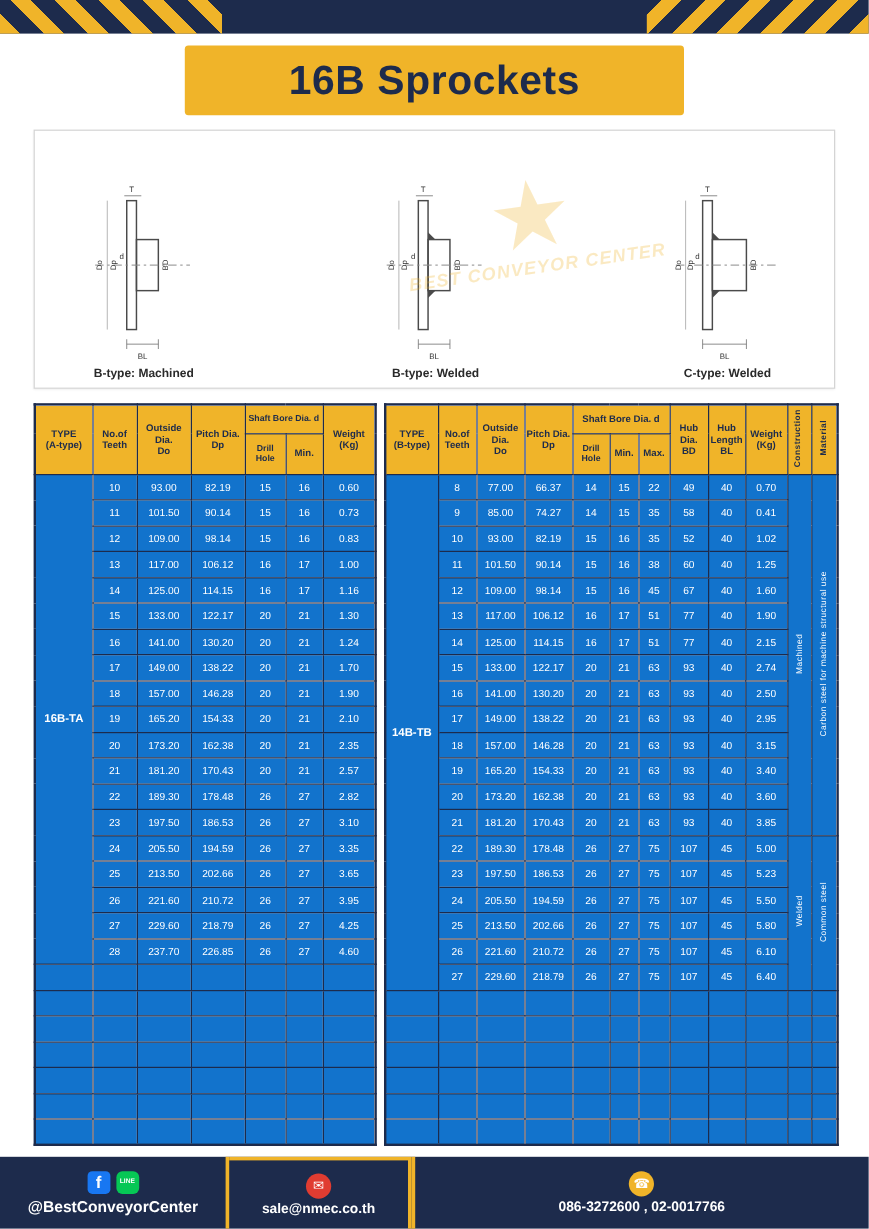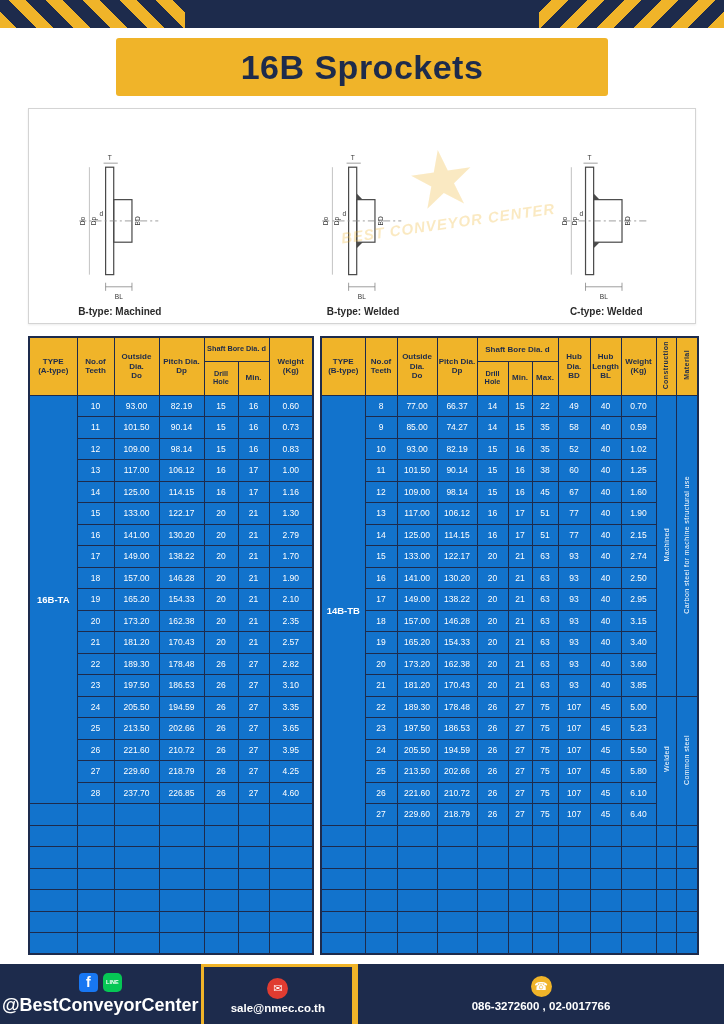--- a/index.html
+++ b/index.html
@@ -8,21 +8,21 @@
   }
   *{box-sizing:border-box;margin:0;padding:0}
   body{width:724px;height:1024px;overflow:hidden;background:#fff;
        font-family:"Liberation Sans",sans-serif;position:relative}
   
   .topbar{height:28px;background:var(--navy);position:relative}
   .hazard{position:absolute;top:0;height:100%;width:185px}
   .hazard.left{left:0;background:repeating-linear-gradient(45deg,var(--yellow) 0 12px,transparent 12px 26px)}
   .hazard.right{right:0;background:repeating-linear-gradient(-45deg,var(--yellow) 0 12px,transparent 12px 26px)}
   
-  .title-banner{width:492px;height:58px;margin:10px auto 0;background:var(--yellow);
+  .title-banner{width:416px;height:58px;margin:10px auto 0;background:var(--yellow);
     display:flex;align-items:center;justify-content:center;border-radius:3px}
   .title-banner h1{color:var(--navy);font-size:34px;font-weight:800;letter-spacing:.5px}
   
   .panel{margin:12px 28px;height:216px;border:1px solid #d4d4d4;background:#fff;
     position:relative;display:flex;padding:10px 12px 6px 14px;box-shadow:0 1px 2px rgba(0,0,0,.08)}
   .specs{width:222px;padding-top:44px;color:var(--teal-text);font-weight:bold;
     font-size:12.5px;line-height:1.85}
   .figures{flex:1;display:flex;justify-content:space-between;align-items:flex-end;padding-top:6px}
   .fig{width:24%;text-align:center}
   .fig svg{width:100%;height:152px;display:block}
@@ -242,21 +242,21 @@
           <td>20</td>
           <td>21</td>
           <td>1.30</td>
         </tr>
         <tr>
           <td>16</td>
           <td>141.00</td>
           <td>130.20</td>
           <td>20</td>
           <td>21</td>
-          <td>2.79</td>
+          <td>1.24</td>
         </tr>
         <tr>
           <td>17</td>
           <td>149.00</td>
           <td>138.22</td>
           <td>20</td>
           <td>21</td>
           <td>1.70</td>
         </tr>
         <tr>
@@ -473,21 +473,21 @@
         </tr>
         <tr>
           <td>9</td>
           <td>85.00</td>
           <td>74.27</td>
           <td>14</td>
           <td>15</td>
           <td>35</td>
           <td>58</td>
           <td>40</td>
-          <td>0.59</td>
+          <td>0.41</td>
         </tr>
         <tr>
           <td>10</td>
           <td>93.00</td>
           <td>82.19</td>
           <td>15</td>
           <td>16</td>
           <td>35</td>
           <td>52</td>
           <td>40</td>
@@ -770,21 +770,21 @@
   </table>
 
 </div>
 
 <div class="footer">
   <div class="fsec s1">
     <div class="ficons">
       <span class="icon-fb">f</span>
       <span class="icon-line">LINE</span>
     </div>
-    <div class="ftext" style="font-size:18px">@BestConveyorCenter</div>
+    <div class="ftext" style="font-size:13px">@BestConveyorCenter</div>
   </div>
   <div class="fsep"></div>
   <div class="fsec s2 mid">
     <span class="circle mail">✉</span>
     <div class="ftext">sale@nmec.co.th</div>
   </div>
   <div class="fsep"></div>
   <div class="fsep"></div>
   <div class="fsec s4">
     <span class="circle phone">☎</span>

